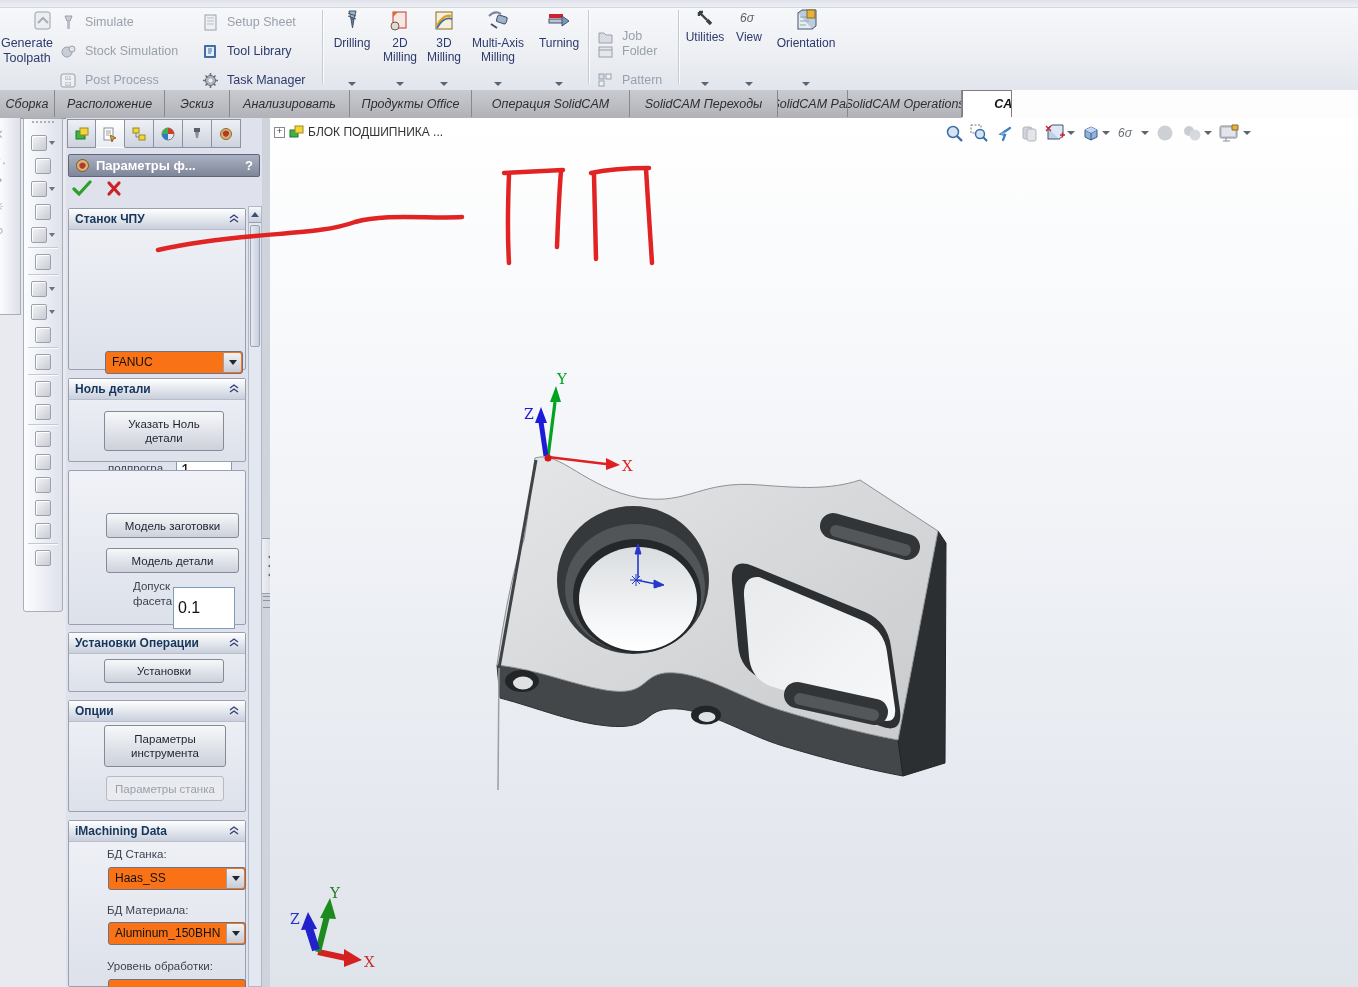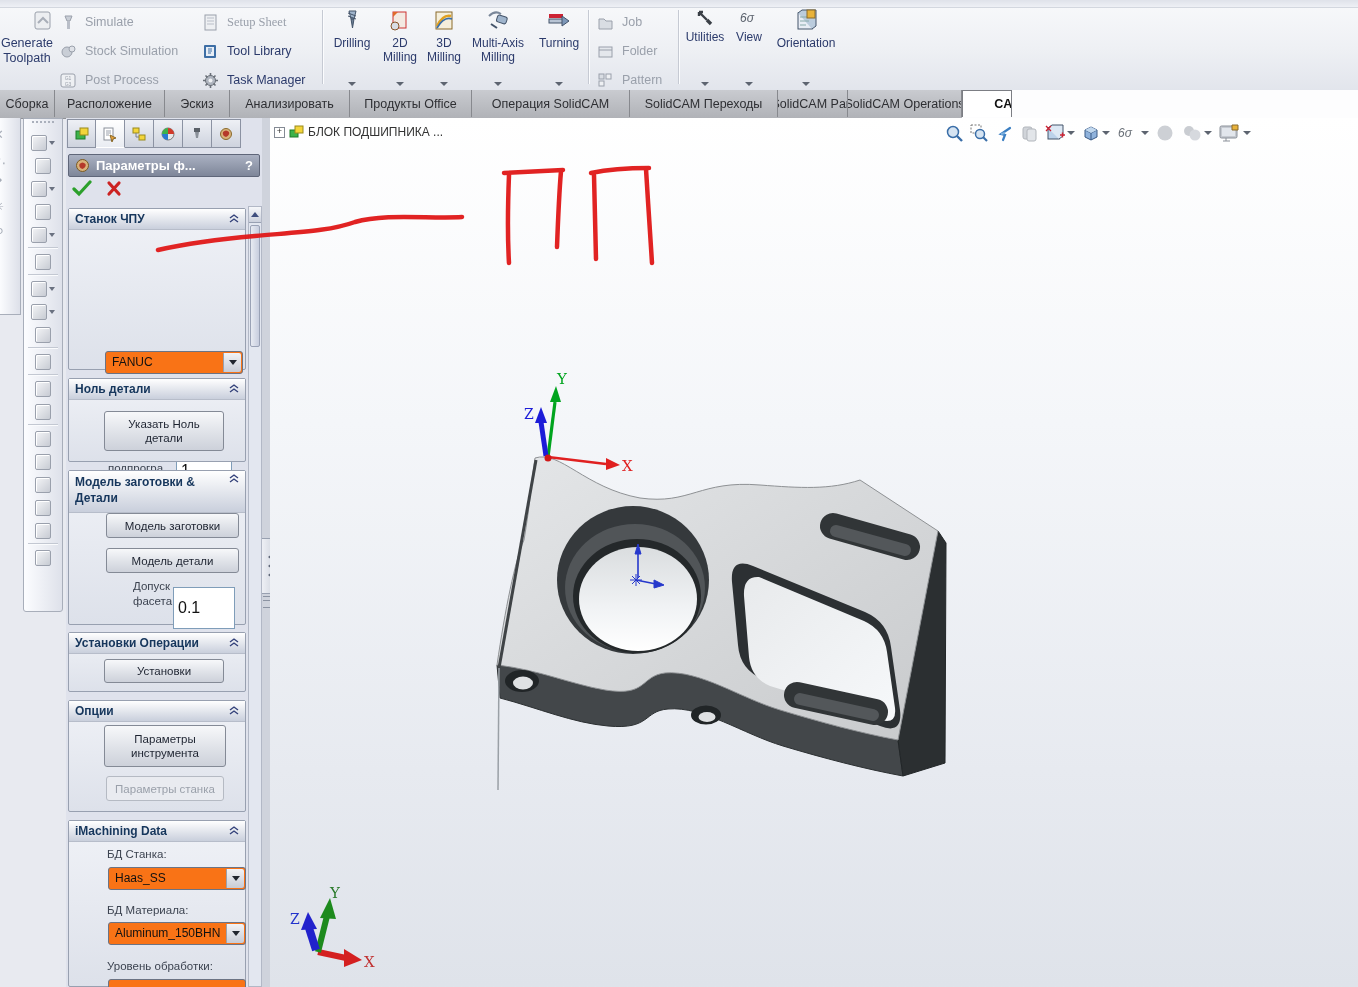--- a/index.html
+++ b/index.html
@@ -17,21 +17,21 @@
   .rowbtn{position:absolute;height:24px;display:flex;align-items:center;gap:8px;font-size:12.5px;color:#2b3a6b;white-space:nowrap;}
   .rowbtn.dis{color:#9aa0ab;}
   .rowbtn .ricon{width:17px;height:17px;flex:0 0 auto;}
   .gen-label{position:absolute;left:-6px;top:36px;width:66px;text-align:center;font-size:12.5px;color:#2b3a6b;line-height:15px;}
 
   
   .tabbar{position:absolute;left:0;top:90px;width:1358px;height:28px;
     background:linear-gradient(#c9cbd0,#b0b2b7);border-bottom:1px solid #8f9196;}
   .tabbar .white-right{position:absolute;left:962px;top:0;width:396px;height:28px;background:#fdfdfe;}
   .tab{position:absolute;top:0;height:27px;display:flex;align-items:center;justify-content:center;
-    font-size:12.5px;color:#2e2f33;border-right:1px solid #87898e;box-sizing:border-box;white-space:nowrap;overflow:hidden;}
+    font-size:12.5px;color:#2e2f33;border-right:1px solid #87898e;box-sizing:border-box;white-space:nowrap;overflow:hidden;font-style:italic;}
   .tab.active{background:#fff;border:1px solid #7c7e84;border-bottom:none;font-weight:bold;color:#111;}
 
   
   .leftstrip{position:absolute;left:0;top:118px;width:20px;height:196px;
     background:linear-gradient(to right,#fbfcfe,#dde0e9);border-right:1px solid #a8aeba;border-bottom:1px solid #a8aeba;overflow:hidden;}
   .leftstrip .cut{display:block;margin:9px 0 0 -7px;color:#a7adb8;font-size:13px;}
   .ltoolbar{position:absolute;left:23px;top:118px;width:40px;height:494px;
     background:linear-gradient(to right,#fcfdff,#dee1ea);border:1px solid #a8aeba;box-sizing:border-box;border-radius:0 0 3px 3px;}
   .ltoolbar .grip{height:6px;margin:2px 8px;border-top:2px dotted #aab0bc;}
   .titem{position:relative;height:23px;display:flex;align-items:center;justify-content:center;gap:2px;}
@@ -127,21 +127,21 @@
     </div>
     <div class="rowbtn dis" style="left:60px;top:68px;">
       <svg class="ricon" viewBox="0 0 17 17">
           <rect x="1" y="2" width="14" height="13" rx="2" fill="#eef0f3" stroke="#9aa0ab"></rect>
           <text x="8" y="8" font-size="5" text-anchor="middle" fill="#9aa0ab">G1</text>
           <text x="8" y="14" font-size="5" text-anchor="middle" fill="#9aa0ab">G3</text>
         </svg>
       <span>Post Process</span>
     </div>
 
-    <div class="rowbtn dis" style="left:202px;top:10px;font-family:Liberation Serif, serif;">
+    <div class="rowbtn dis" style="left:202px;top:10px;">
       <svg class="ricon" viewBox="0 0 17 17">
           <rect x="3" y="1" width="11" height="15" fill="#eef0f3" stroke="#9aa0ab"></rect>
           <path d="M5 4h7M5 7h7M5 10h7" stroke="#b9bec8"></path>
         </svg>
       <span>Setup Sheet</span>
     </div>
     <div class="rowbtn" style="left:202px;top:39px;">
       <svg class="ricon" viewBox="0 0 17 17">
           <rect x="2" y="2" width="12" height="13" rx="1" fill="#3d6ea5"></rect>
           <rect x="4" y="4" width="8" height="9" fill="#e8eef6"></rect>
@@ -201,21 +201,21 @@
           <rect x="3" y="6" width="14" height="4" fill="#c23"></rect>
           <rect x="3" y="11" width="14" height="4" fill="#b8c4d4" stroke="#44546a"></rect>
           <path d="M16 8 l7 5 l-7 5 z" fill="#7d97b8" stroke="#44546a"></path>
         </svg>
       <span>Turning</span>
       <span class="ddmark" style="left:19px;top:74px;"></span>
     </div>
 
     <div class="rib-sep" style="left:588px;"></div>
 
-    <div class="rowbtn dis" style="left:597px;top:10px;">
+    <div class="rowbtn dis" style="left:597px;top:24px;">
       <svg class="ricon" viewBox="0 0 17 17">
           <path d="M2 5 h5 l2 2 h6 v8 H2 z" fill="#d9dde3" stroke="#9aa0ab"></path>
         </svg>
       <span>Job</span>
     </div>
     <div class="rowbtn dis" style="left:597px;top:39px;">
       <svg class="ricon" viewBox="0 0 17 17">
           <rect x="2" y="4" width="13" height="10" fill="#e4e7ec" stroke="#9aa0ab"></rect>
           <path d="M2 7h13" stroke="#9aa0ab"></path>
         </svg>
@@ -463,26 +463,20 @@
       <div class="sechead">
         <span>Ноль детали</span>
         <svg class="chev" width="10" height="10" viewBox="0 0 10 10">
             <path d="M1 4 L5 1 L9 4 M1 8 L5 5 L9 8" stroke="#33417a" fill="none" stroke-width="1.4"></path>
           </svg>
       </div>
       <div class="pbtn" style="left:35px;top:32px;width:120px;height:40px;padding:2px 8px;">Указать Ноль детали</div>
     </div>
 
     <div class="section" style="top:352px;height:155px;">
-      <div class="sechead twoline">
-        <span style="width:150px;">Модель заготовки &amp; Детали</span>
-        <svg class="chev" width="10" height="10" viewBox="0 0 10 10">
-            <path d="M1 4 L5 1 L9 4 M1 8 L5 5 L9 8" stroke="#33417a" fill="none" stroke-width="1.4"></path>
-          </svg>
-      </div>
       <div class="pbtn" style="left:37px;top:42px;width:133px;height:25px;">Модель заготовки</div>
       <div class="pbtn" style="left:37px;top:77px;width:133px;height:25px;">Модель детали</div>
       <div class="plabel" style="left:40px;top:108px;width:60px;margin-left:24px;">Допуск фасета:</div>
       <input class="tin" style="left: 104px; top: 116px; width: 62px; height: 24px;" value="0.1">
     </div>
 
     <div class="section" style="top:582px;height:112px;">
       <div class="sechead">
         <span>Опции</span>
         <svg class="chev" width="10" height="10" viewBox="0 0 10 10">

